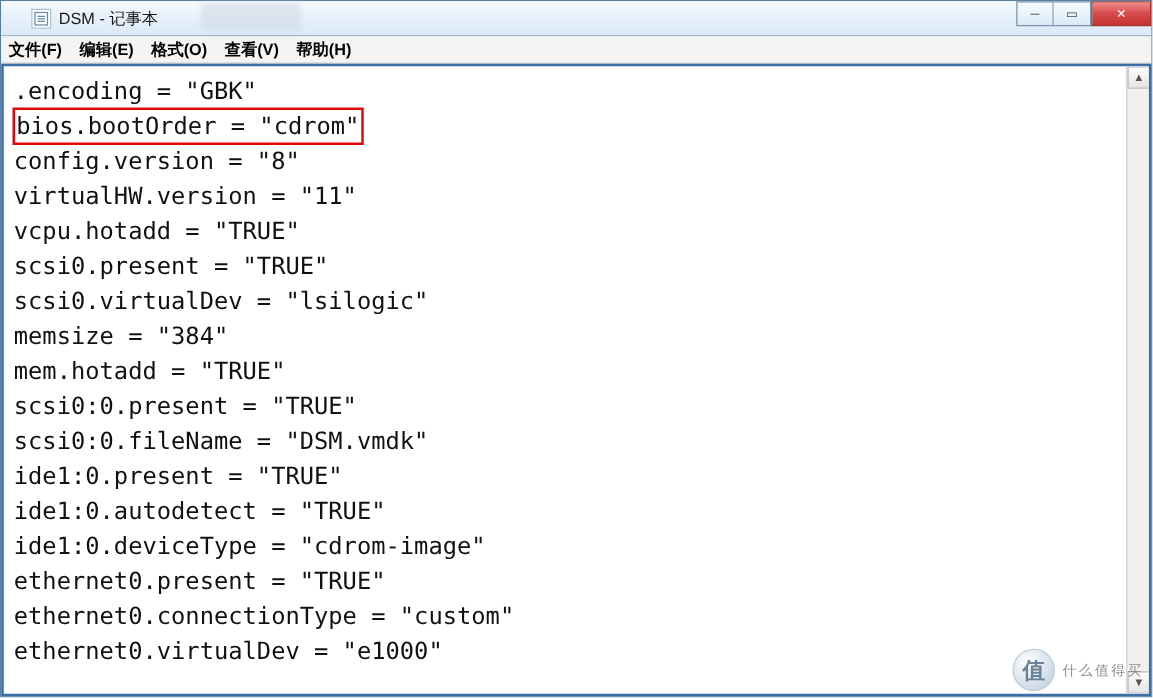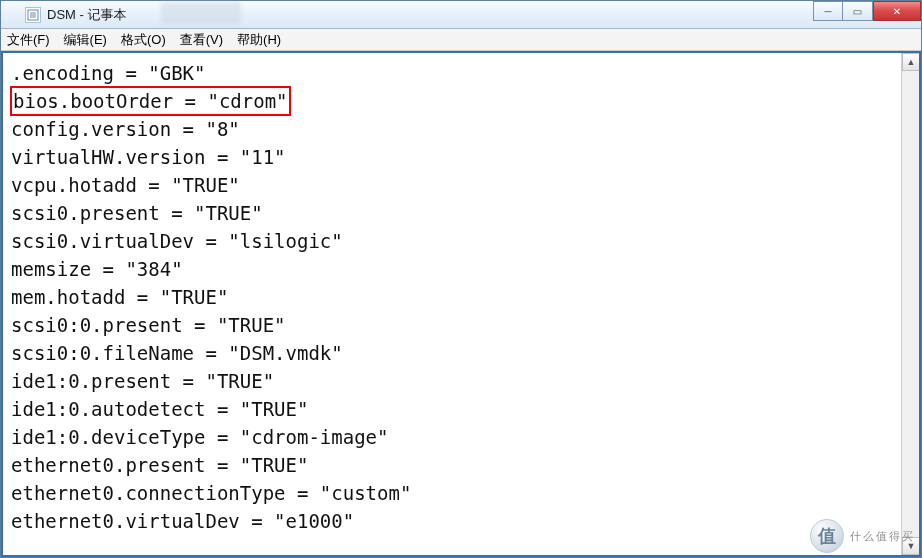--- a/index.html
+++ b/index.html
@@ -50,21 +50,21 @@
       border-color: #a03030;
     }
     .ctrl-min + .ctrl-max { border-left: none; }
     .menubar {
       height: 22px;
       background: #f4f4f4;
       border-bottom: 1px solid #c9c9c9;
       display: flex; align-items: center;
       padding-left: 6px;
       font-size: 13px;
-      font-weight: 400;
+      font-weight: 700;
       gap: 14px;
     }
     .menu-item { cursor: pointer; }
     .content-wrap {
       flex: 1;
       display: flex;
       border: 2px solid #3a6ea5;
       border-top-width: 2px;
       margin: 0;
       position: relative;

